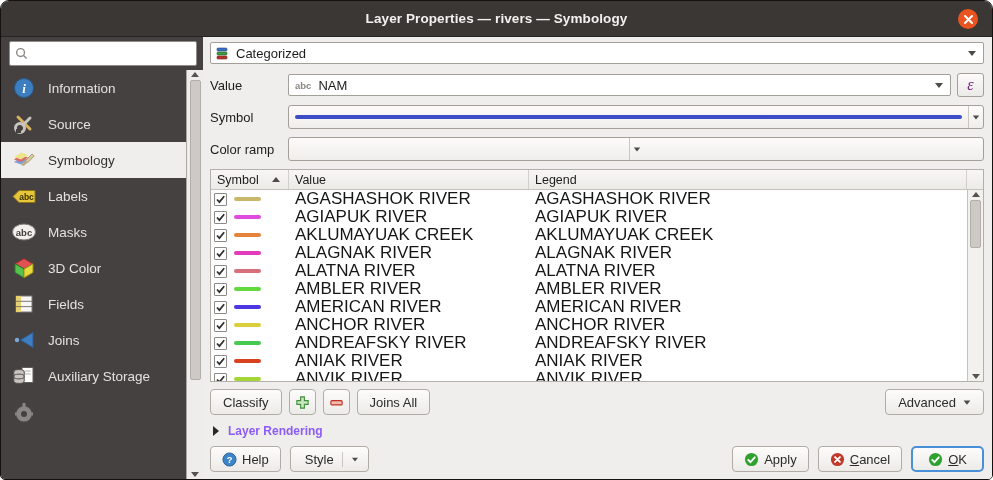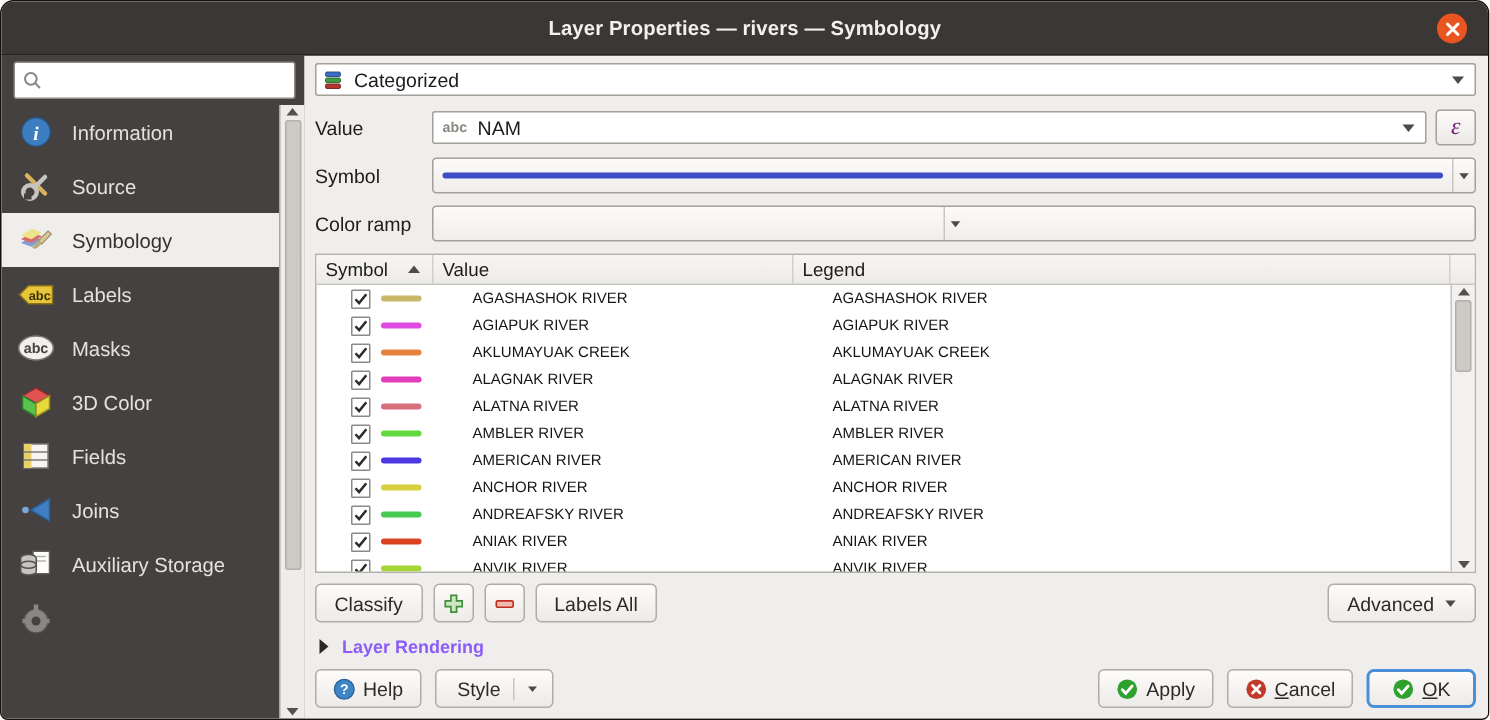--- a/index.html
+++ b/index.html
@@ -47,21 +47,21 @@
   .ramp-btn{justify-content:center;position:relative;}
   .ramp-label{flex:1;text-align:center;font-size:13px;color:#1d1c1b;}
   
   .cat-table{flex:1;min-height:0;border:1px solid #b3afaa;background:#fff;display:flex;flex-direction:column;margin-bottom:7px;}
   .thead{flex:0 0 20px;display:grid;grid-template-columns:78px 240px 1fr 16px;background:linear-gradient(#f7f6f4,#ecebe8);border-bottom:1px solid #c6c2bd;font-size:12.5px;color:#1d1c1b;}
   .th{display:flex;align-items:center;padding-left:6px;border-right:1px solid #d2cfca;}
   .th.last{border-right:none;}
   .sort-arrow{margin-left:auto;margin-right:8px;width:0;height:0;border-left:4px solid transparent;border-right:4px solid transparent;border-bottom:5px solid #4e4b47;}
   .tbody{flex:1;display:flex;min-height:0;}
   .rows{flex:1;overflow:hidden;}
-  .trow{display:grid;grid-template-columns:78px 240px 1fr;height:18px;align-items:center;font-size:10px;color:#161616;cursor:default;padding-left:20px;}
+  .trow{display:grid;grid-template-columns:78px 240px 1fr;height:18px;align-items:center;font-size:17px;color:#161616;cursor:default;}
   .sym-cell{display:flex;align-items:center;gap:7px;padding-left:3px;}
   .checkbox{width:13px;height:13px;background:#fff;border:1px solid #8d8984;border-radius:1px;display:flex;align-items:center;justify-content:center;cursor:pointer;}
   .color-line{width:27px;height:3.5px;border-radius:2px;}
   .cell{padding-left:6px;white-space:nowrap;overflow:hidden;}
   .table-scroll{flex:0 0 16px;border-left:1px solid #c6c2bd;background:#f2f1ee;display:flex;flex-direction:column;align-items:center;padding:2px 0;}
   
   .btn{height:26px;background:linear-gradient(#fdfcfb,#edebe8);border:1px solid #b0aca6;border-radius:4px;font-size:13px;color:#2d2b28;display:flex;align-items:center;justify-content:center;padding:0 12px;cursor:pointer;white-space:nowrap;}
   .actions-row{display:flex;align-items:flex-start;gap:7px;margin-bottom:8px;}
   .icon-btn{width:27px;padding:0;}
   .advanced-btn{margin-left:auto;gap:7px;}
@@ -419,21 +419,21 @@
         <button class="btn icon-btn">
           <svg width="15" height="15" viewBox="0 0 16 16">
               <path d="M6 2 h4 v4 h4 v4 h-4 v4 h-4 v-4 H2 V6 h4 Z" fill="#cde6c4" stroke="#3f8f3a" stroke-width="1.2"></path>
             </svg>
         </button>
         <button class="btn icon-btn">
           <svg width="15" height="15" viewBox="0 0 16 16">
               <rect x="2" y="6" width="12" height="4.5" rx="1" fill="#f2b9b0" stroke="#c03020" stroke-width="1.2"></rect>
             </svg>
         </button>
-        <button class="btn">Labels All</button>
+        <button class="btn">Joins All</button>
         <button class="btn advanced-btn">
           <span>Advanced</span>
           <span class="dd" style="transform:scale(.85)"></span>
         </button>
       </div>
 
       <div class="layer-rendering">
         <span class="tri-right"></span>
         <span>Layer Rendering</span>
       </div>

